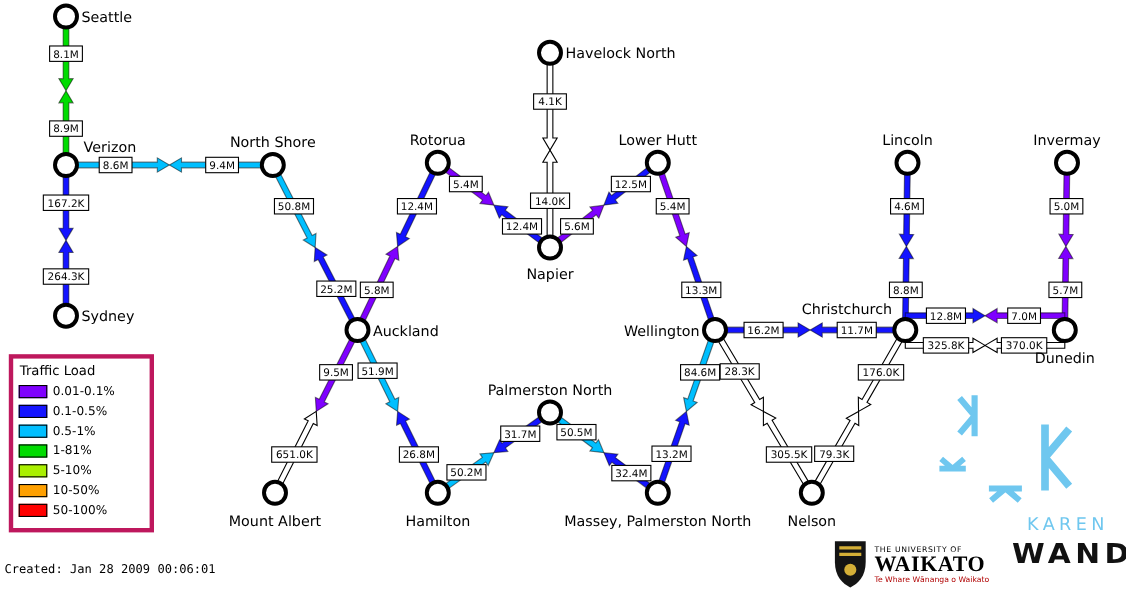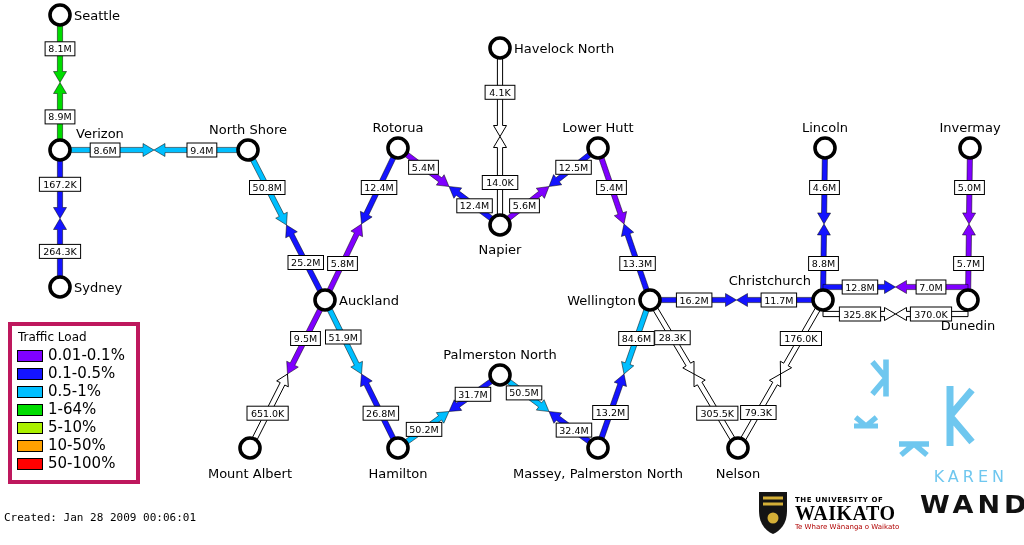--- a/index.html
+++ b/index.html
@@ -10,42 +10,42 @@
   #map-svg{position:absolute;left:0;top:0;}
 
   
   #legend{
     position:absolute;left:8px;top:322px;width:114px;
     background:#fff;border:4px solid #be185d;padding:3px 5px 5px 5px;
   }
   #legend-title{font-size:12px;margin:1px 0 5px 1px;}
   .legend-row{display:flex;align-items:center;margin-bottom:5px;height:13px;}
   .legend-swatch{width:26px;height:12px;border:1px solid #000;margin-right:5px;flex:none;box-sizing:border-box;}
-  .legend-label{font-size:15px;line-height:1;}
+  .legend-label{font-size:11px;line-height:1;}
 
   
   #footer-created{
     position:absolute;left:4px;top:511px;
     font-family:"DejaVu Sans Mono",monospace;font-size:11px;
   }
 
   
   #karen-logo{position:absolute;left:848px;top:352px;width:162px;height:134px;}
   #karen-logo svg{position:absolute;left:0;top:0;}
   #karen-text{
     position:absolute;right:2px;bottom:0;
     font-size:16px;letter-spacing:4px;color:#6FC7EF;
     font-family:"DejaVu Sans",sans-serif;
     margin-left:38px;
   }
 
   
   #waikato-logo{position:absolute;left:758px;top:491px;display:flex;align-items:center;}
   #waikato-crest{flex:none;margin-right:7px;}
-  .wk-line1{font-size:7px;font-weight:bold;letter-spacing:0.6px;}
+  .wk-line1{font-size:7px;font-weight:normal;letter-spacing:0.6px;}
   .wk-line2{font-size:20px;font-weight:bold;font-family:"Liberation Serif",serif;line-height:0.95;letter-spacing:0.5px;}
   .wk-line3{font-size:7px;color:#B00000;}
 
   
   #wand-logo{position:absolute;left:888px;top:492px;width:132px;margin-left:32px;}
   #wand-name{font-size:27px;font-weight:bold;letter-spacing:4px;line-height:1;color:#111;transform:scaleY(0.92);transform-origin:left top;}
   #wand-sub{font-size:8px;font-weight:bold;letter-spacing:1.1px;color:#222;margin-top:1px;}
 </style>
 </head>
 <body>
@@ -227,21 +227,21 @@
       <div class="legend-row">
         <span class="legend-swatch" style="background: rgb(20, 20, 255);"></span>
         <span class="legend-label">0.1-0.5%</span>
       </div>
       <div class="legend-row">
         <span class="legend-swatch" style="background: rgb(0, 191, 255);"></span>
         <span class="legend-label">0.5-1%</span>
       </div>
       <div class="legend-row">
         <span class="legend-swatch" style="background: rgb(0, 220, 0);"></span>
-        <span class="legend-label">1-64%</span>
+        <span class="legend-label">1-81%</span>
       </div>
       <div class="legend-row">
         <span class="legend-swatch" style="background: rgb(170, 240, 0);"></span>
         <span class="legend-label">5-10%</span>
       </div>
       <div class="legend-row">
         <span class="legend-swatch" style="background: rgb(255, 160, 0);"></span>
         <span class="legend-label">10-50%</span>
       </div>
       <div class="legend-row">

